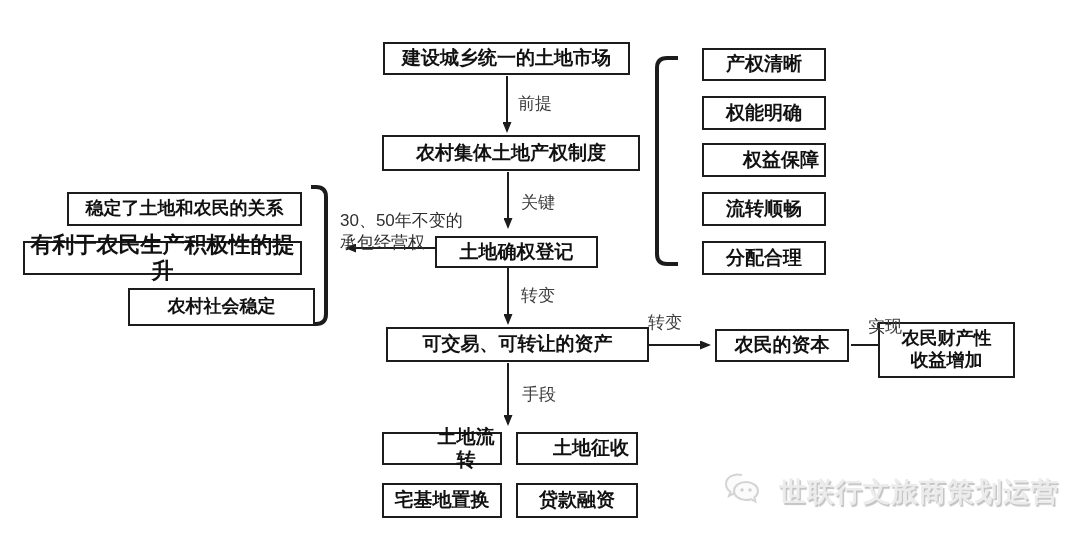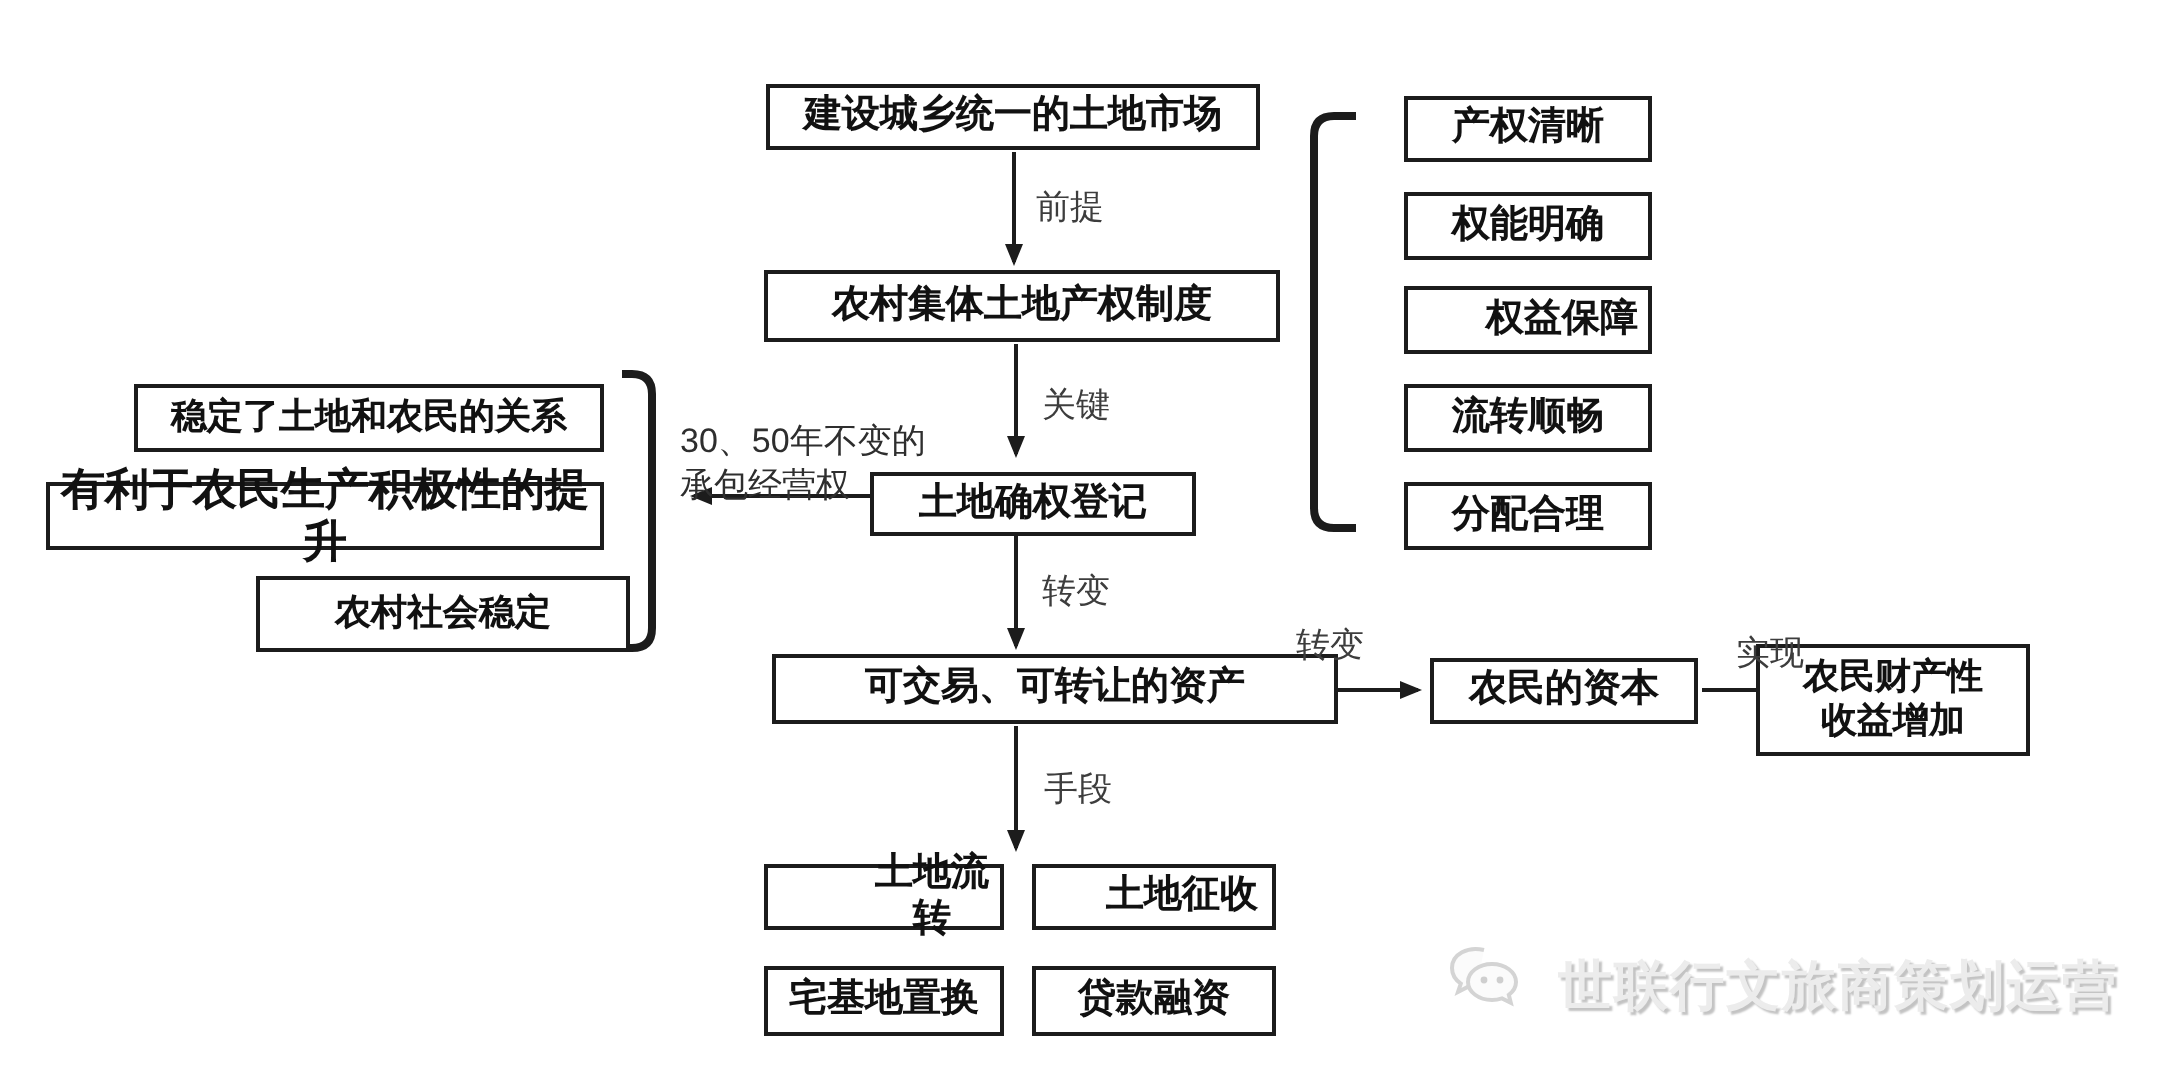--- a/index.html
+++ b/index.html
@@ -75,21 +75,21 @@
     <path d="M633,345 L709,345" stroke="#1c1c1c" stroke-width="2" fill="none" marker-end="url(#arrow)"></path>
     <path d="M851,345 L923,345" stroke="#1c1c1c" stroke-width="2" fill="none" marker-end="url(#arrow)"></path>
 
     <path d="M311,187 L316,187 Q326,187 326,197 L326,314 Q326,324 316,324 L311,324" stroke="#1c1c1c" stroke-width="4" fill="none"></path>
     <path d="M678,58 L667,58 Q657,58 657,68 L657,254 Q657,264 667,264 L678,264" stroke="#1c1c1c" stroke-width="4" fill="none"></path>
   </svg>
 
   <div class="node" style="left:383px;top:42px;width:247px;height:33px;">建设城乡统一的土地市场</div>
   <div class="node" style="left:382px;top:135px;width:258px;height:36px;">农村集体土地产权制度</div>
   <div class="node" style="left:435px;top:236px;width:163px;height:32px;">土地确权登记</div>
-  <div class="node" style="left:386px;top:327px;width:283px;height:35px;">可交易、可转让的资产</div>
+  <div class="node" style="left:386px;top:327px;width:263px;height:35px;">可交易、可转让的资产</div>
   <div class="node" style="left:715px;top:329px;width:134px;height:33px;">农民的资本</div>
   <div class="node" style="left:878px;top:322px;width:137px;height:56px;font-size:18px;">农民财产性
 收益增加</div>
 
   <div class="edge-label" style="left:518px;top:92px;">前提</div>
   <div class="edge-label" style="left:521px;top:191px;">关键</div>
   <div class="edge-label" style="left:521px;top:284px;">转变</div>
   <div class="edge-label" style="left:522px;top:383px;">手段</div>
   <div class="edge-label" style="left:648px;top:311px;">转变</div>
   <div class="edge-label" style="left:868px;top:315px;">实现</div>

